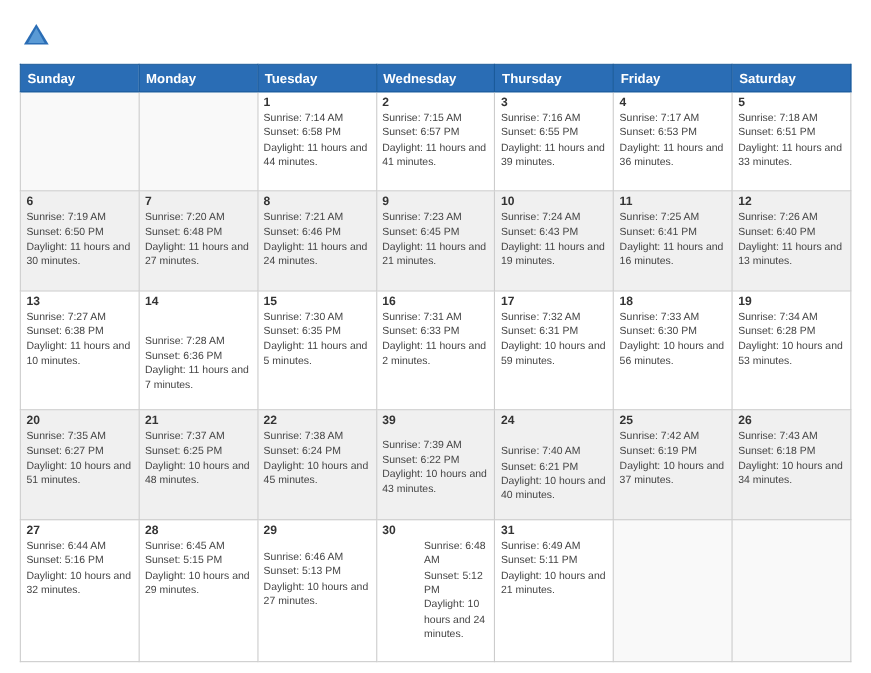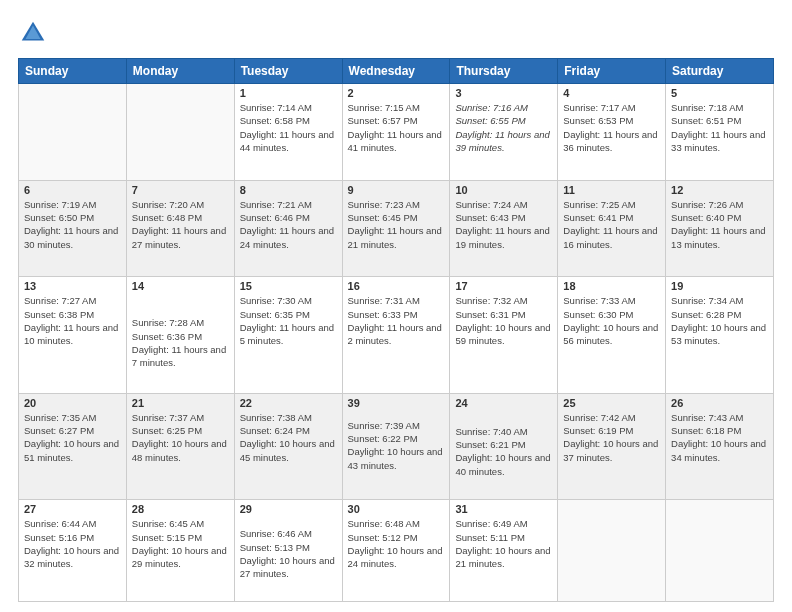--- a/index.html
+++ b/index.html
@@ -147,21 +147,21 @@
 Daylight: 11 hours and 44 minutes.</div>
           </td>
           <td>
             <div class="day-num">2</div>
             <div class="day-info" style="white-space: pre-line;">Sunrise: 7:15 AM
 Sunset: 6:57 PM
 Daylight: 11 hours and 41 minutes.</div>
           </td>
           <td>
             <div class="day-num">3</div>
-            <div class="day-info" style="white-space: pre-line; font-style: italic;">Sunrise: 7:16 AM
+            <div class="day-info" style="white-space: pre-line;">Sunrise: 7:16 AM
 Sunset: 6:55 PM
 Daylight: 11 hours and 39 minutes.</div>
           </td>
           <td>
             <div class="day-num">4</div>
             <div class="day-info" style="white-space: pre-line;">Sunrise: 7:17 AM
 Sunset: 6:53 PM
 Daylight: 11 hours and 36 minutes.</div>
           </td>
           <td>
@@ -317,21 +317,21 @@
 Daylight: 10 hours and 29 minutes.</div>
           </td>
           <td>
             <div class="day-num">29</div>
             <div class="day-info" style="white-space: pre-line; margin-top: 12px;">Sunrise: 6:46 AM
 Sunset: 5:13 PM
 Daylight: 10 hours and 27 minutes.</div>
           </td>
           <td>
             <div class="day-num">30</div>
-            <div class="day-info" style="white-space: pre-line;">Sunrise: 6:48 AM
+            <div class="day-info" style="white-space: pre-line; margin-left: 38px;">Sunrise: 6:48 AM
 Sunset: 5:12 PM
 Daylight: 10 hours and 24 minutes.</div>
           </td>
           <td>
             <div class="day-num">31</div>
             <div class="day-info" style="white-space: pre-line;">Sunrise: 6:49 AM
 Sunset: 5:11 PM
 Daylight: 10 hours and 21 minutes.</div>
           </td>
           <td class="empty"></td>

